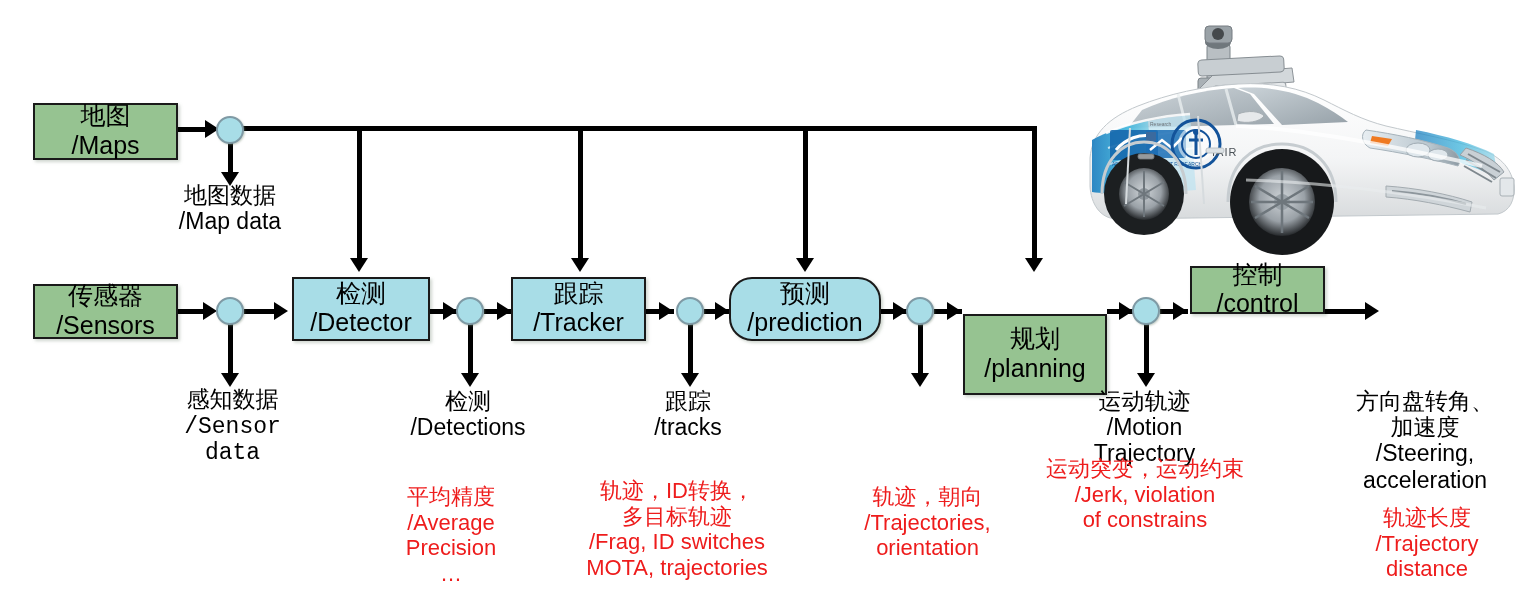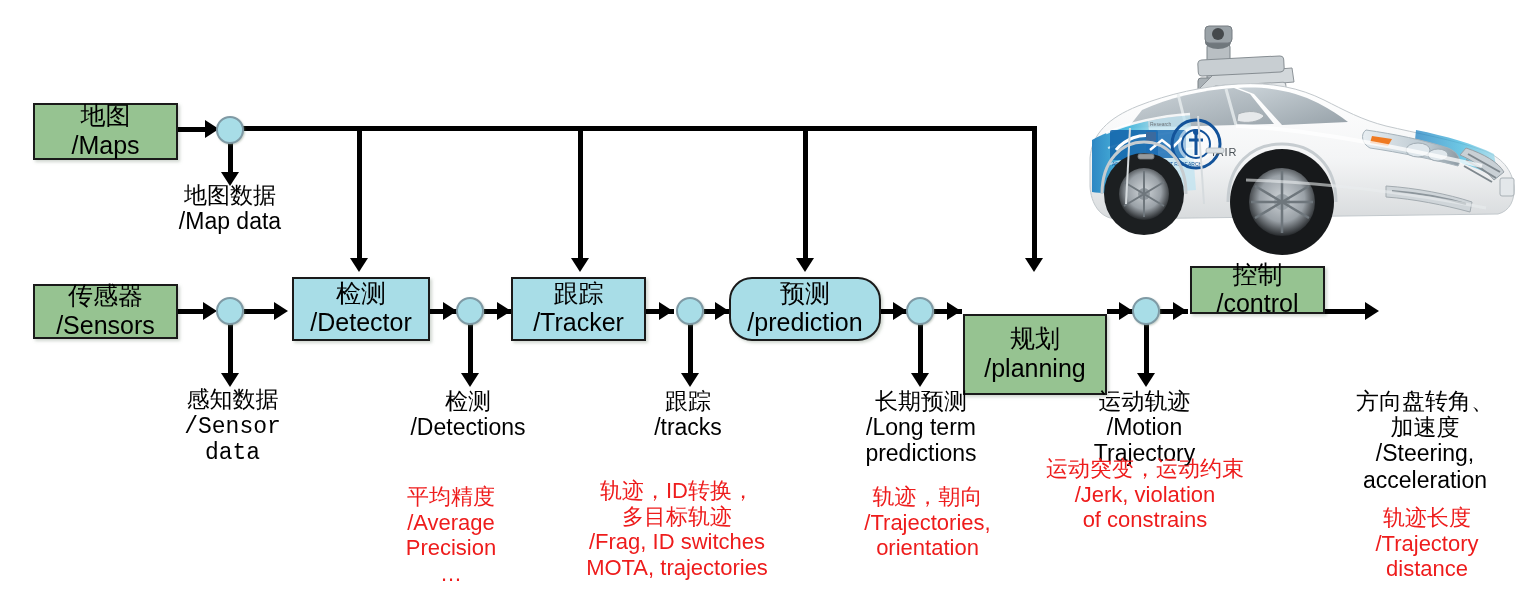--- a/index.html
+++ b/index.html
@@ -215,23 +215,20 @@
 
   <div class="hline" style="left:1325px; top:309px; width:48px;"></div>
   <div class="arrow-right" style="left:1365px; top:302px;"></div>
 
   <div class="label-black" style="left:155px; top:388px; width:155px;font-family:Liberation Mono, monospace;">感知数据
 /Sensor data</div>
   <div class="label-black" style="left:398px; top:388px; width:140px;">检测
 /Detections</div>
   <div class="label-black" style="left:625px; top:388px; width:126px;">跟踪
 /tracks</div>
-  <div class="label-black" style="left:848px; top:388px; width:146px;">长期预测
-/Long term
-predictions</div>
   <div class="label-black" style="left:1077px; top:388px; width:135px;">运动轨迹
 /Motion
 Trajectory</div>
   <div class="label-black" style="left:1330px; top:388px; width:190px;">方向盘转角、
 加速度
 /Steering,
 acceleration</div>
 
   <div class="label-red" style="left:390px; top:484px; width:122px;">平均精度
 /Average

